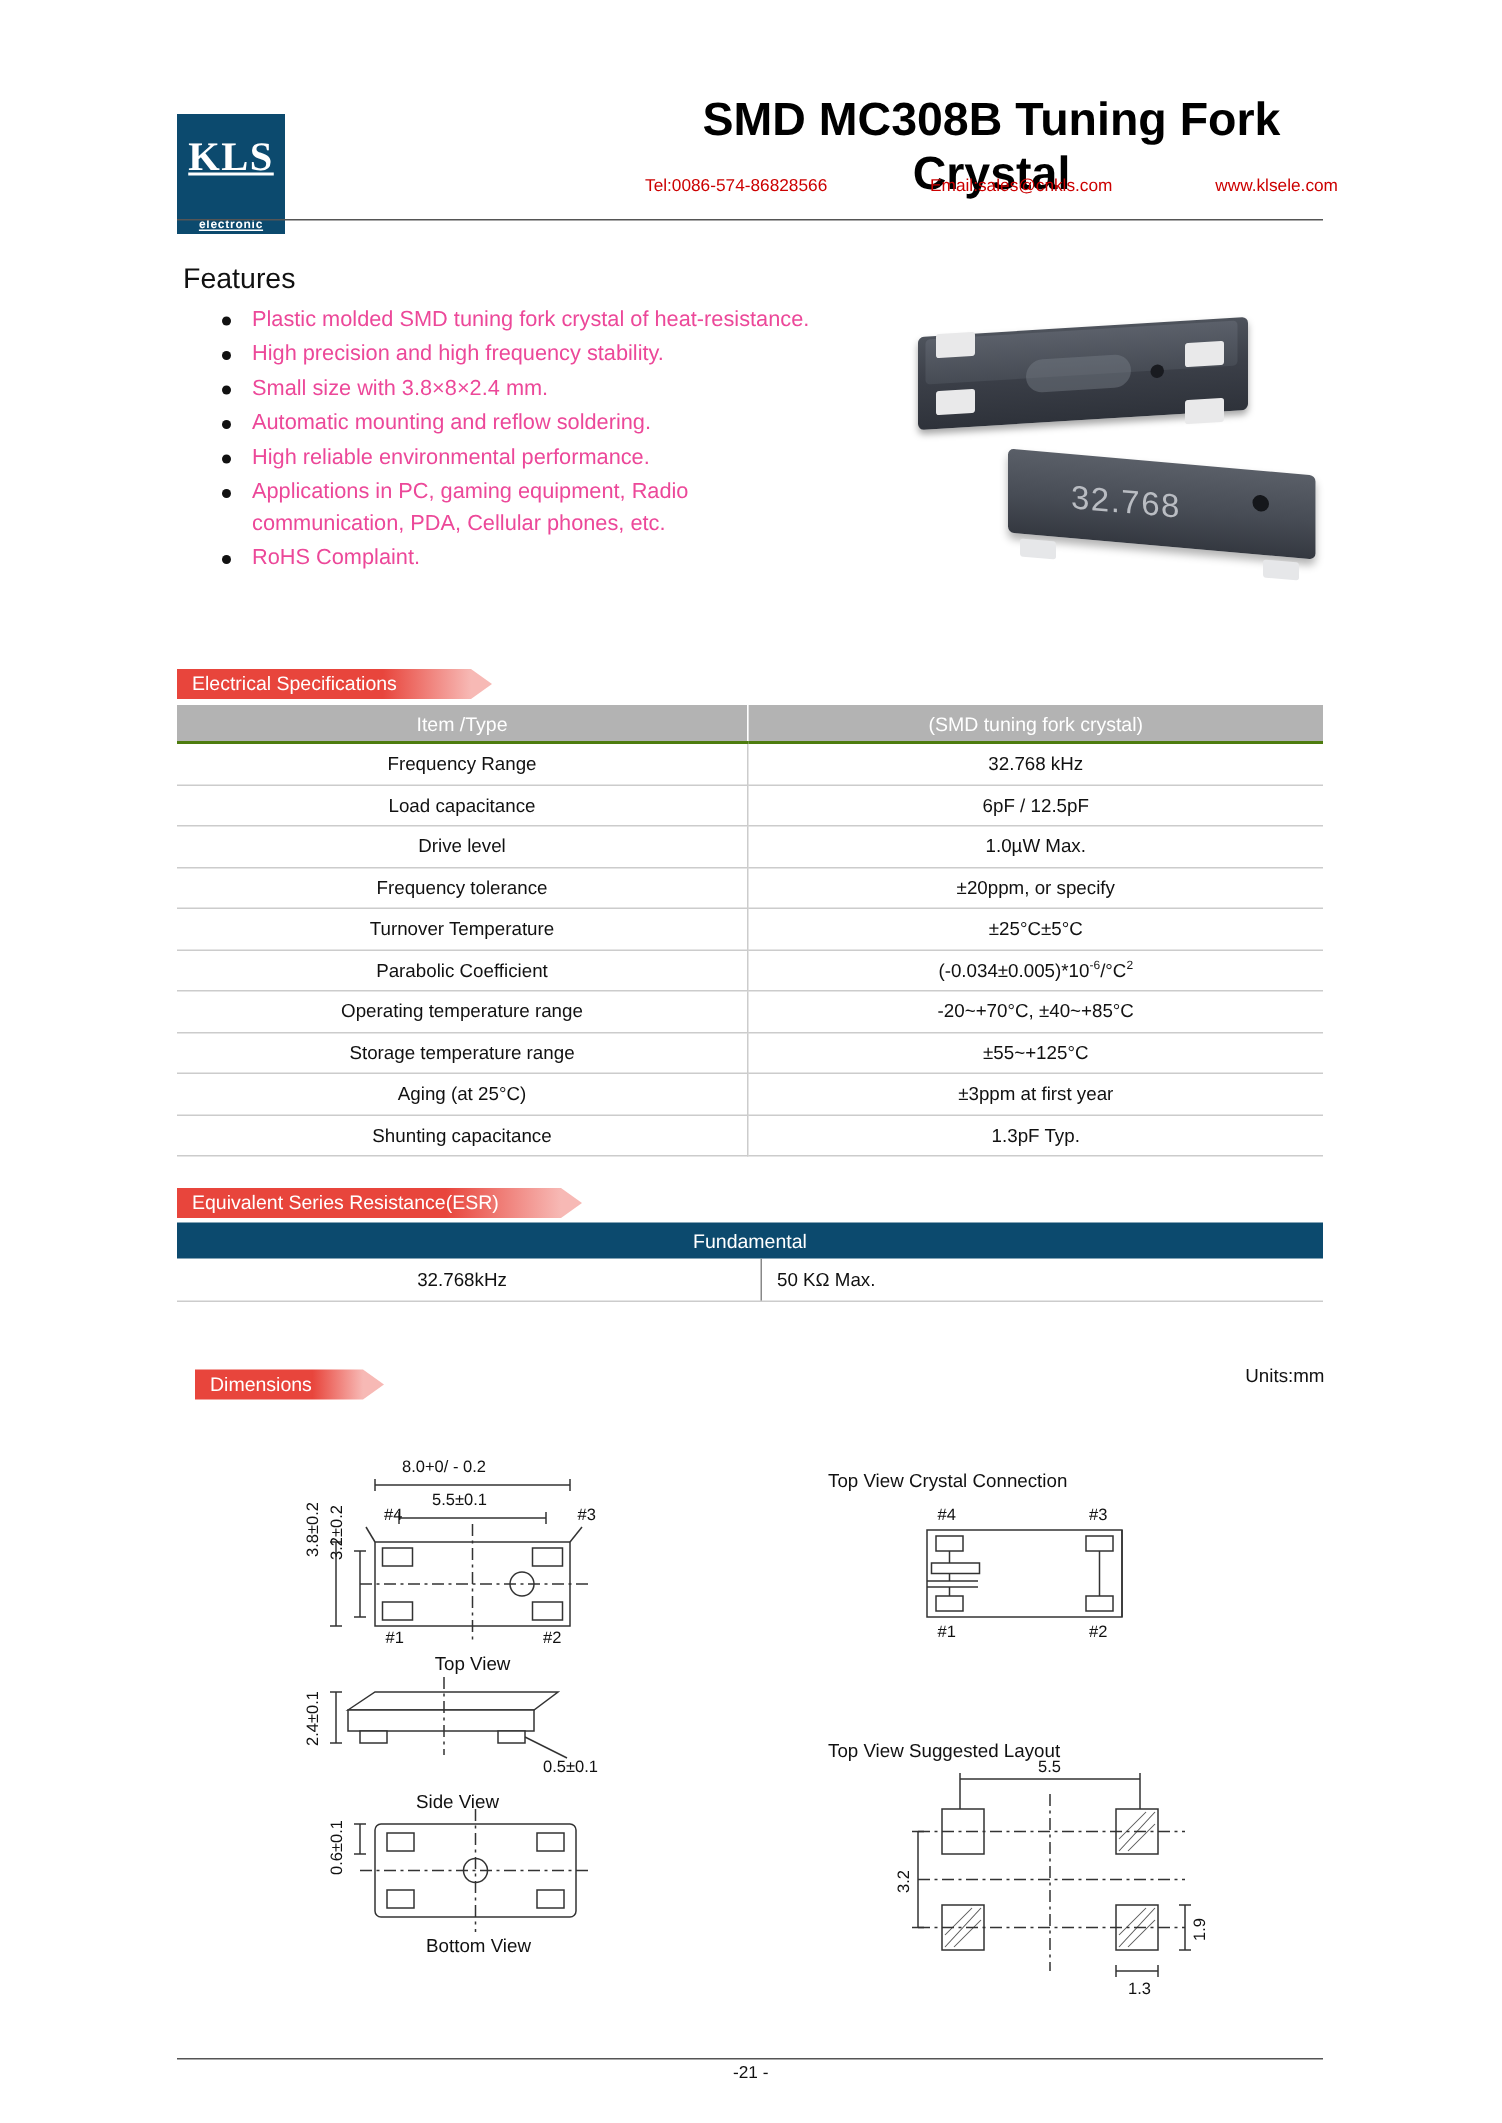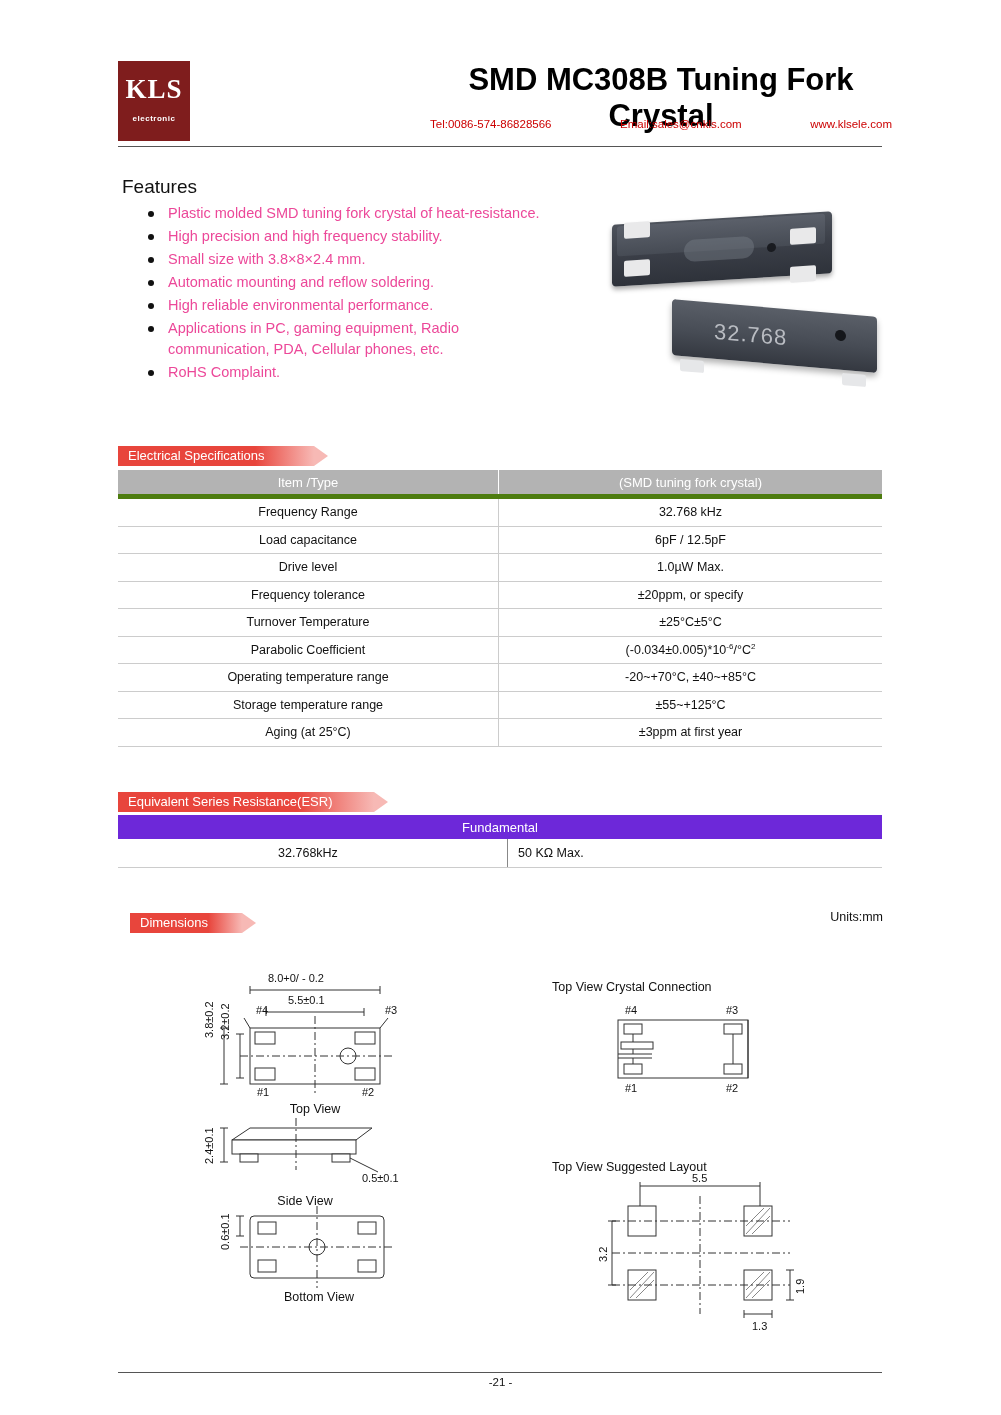--- a/index.html
+++ b/index.html
@@ -6,28 +6,28 @@
   body{
     width:1001px;height:1415px;background:#ffffff;
     font-family:"Liberation Sans", sans-serif;
     color:#1a1a1a;position:relative;overflow:hidden;
   }
   .page{position:relative;width:1001px;height:1415px;}
 
   
   .header{position:absolute;left:0;top:0;width:1001px;height:150px;}
   .logo{
-    position:absolute;left:118px;top:61px;width:72px;height:80px;
-    background:#7f1d1d;color:#fff;text-align:center;
+    position:absolute;left:118px;top:76px;width:72px;height:80px;
+    background:#0c4a6e;color:#fff;text-align:center;text-decoration:underline;
   }
   .logo .kls{
     font-family:"Liberation Serif", serif;
     font-weight:bold;font-size:27px;letter-spacing:1px;margin-top:13px;
   }
-  .logo .sub{font-size:8px;font-weight:bold;margin-top:9px;letter-spacing:.5px;}
+  .logo .sub{font-size:8px;font-weight:bold;margin-top:25px;letter-spacing:.5px;}
   .doc-title{
     position:absolute;left:430px;top:62px;width:462px;text-align:center;
     font-size:31px;font-weight:bold;color:#000;
   }
   .contact{
     position:absolute;left:430px;top:118px;width:462px;
     display:flex;justify-content:space-between;font-size:11.5px;color:#cc0000;
   }
   .contact span{white-space:nowrap;}
   .header-rule{
@@ -120,28 +120,28 @@
     position:absolute;left:118px;top:470px;width:764px;font-size:12.5px;
   }
   .spec-table th{
     background:#b3b3b3;color:#fff;font-weight:normal;height:22px;font-size:13px;
   }
   .spec-table td{
     height:24.5px;text-align:center;border-bottom:1px solid #ccc;color:#111;
   }
   .spec-table th:first-child{width:378px;border-right:1px solid #fff;}
   .spec-table td:first-child{border-right:1px solid #ccc;}
-  .spec-table tr:first-child th{border-bottom:5px solid #4d7c0f;}
+  .spec-table tr:first-child th{border-bottom:2px solid #4d7c0f;}
   .spec-table tr td{border-top:0;}
 
   .esr-table{
     position:absolute;left:118px;top:815px;width:764px;font-size:12.5px;
   }
   .esr-table th{
-    background:#6d28d9;color:#fff;font-weight:normal;height:22px;font-size:13px;
+    background:#0c4a6e;color:#fff;font-weight:normal;height:22px;font-size:13px;
   }
   .esr-table td{height:26px;border-bottom:1px solid #ccc;color:#111;}
   .esr-table td.c1{width:378px;text-align:center;padding-right:10px;border-right:1px solid #888;}
   .esr-table td.c2{padding-left:10px;text-align:left;}
 
   .units{
     position:absolute;right:118px;top:910px;font-size:12.5px;color:#111;
   }
 
   
@@ -240,20 +240,24 @@
       <td>-20~+70°C, ±40~+85°C</td>
     </tr>
     <tr>
       <td>Storage temperature range</td>
       <td>±55~+125°C</td>
     </tr>
     <tr>
       <td>Aging (at 25°C)</td>
       <td>±3ppm at first year</td>
     </tr>
+    <tr>
+      <td>Shunting capacitance</td>
+      <td>1.3pF Typ.</td>
+    </tr>
   </tbody>
     </table>
 
   <div class="banner" style="left:118px;top:792px;width:256px;">Equivalent Series Resistance(ESR)</div>
 
   <table class="esr-table">
     <tbody>
         <tr>
       <th colspan="2">Fundamental</th>
     </tr>

